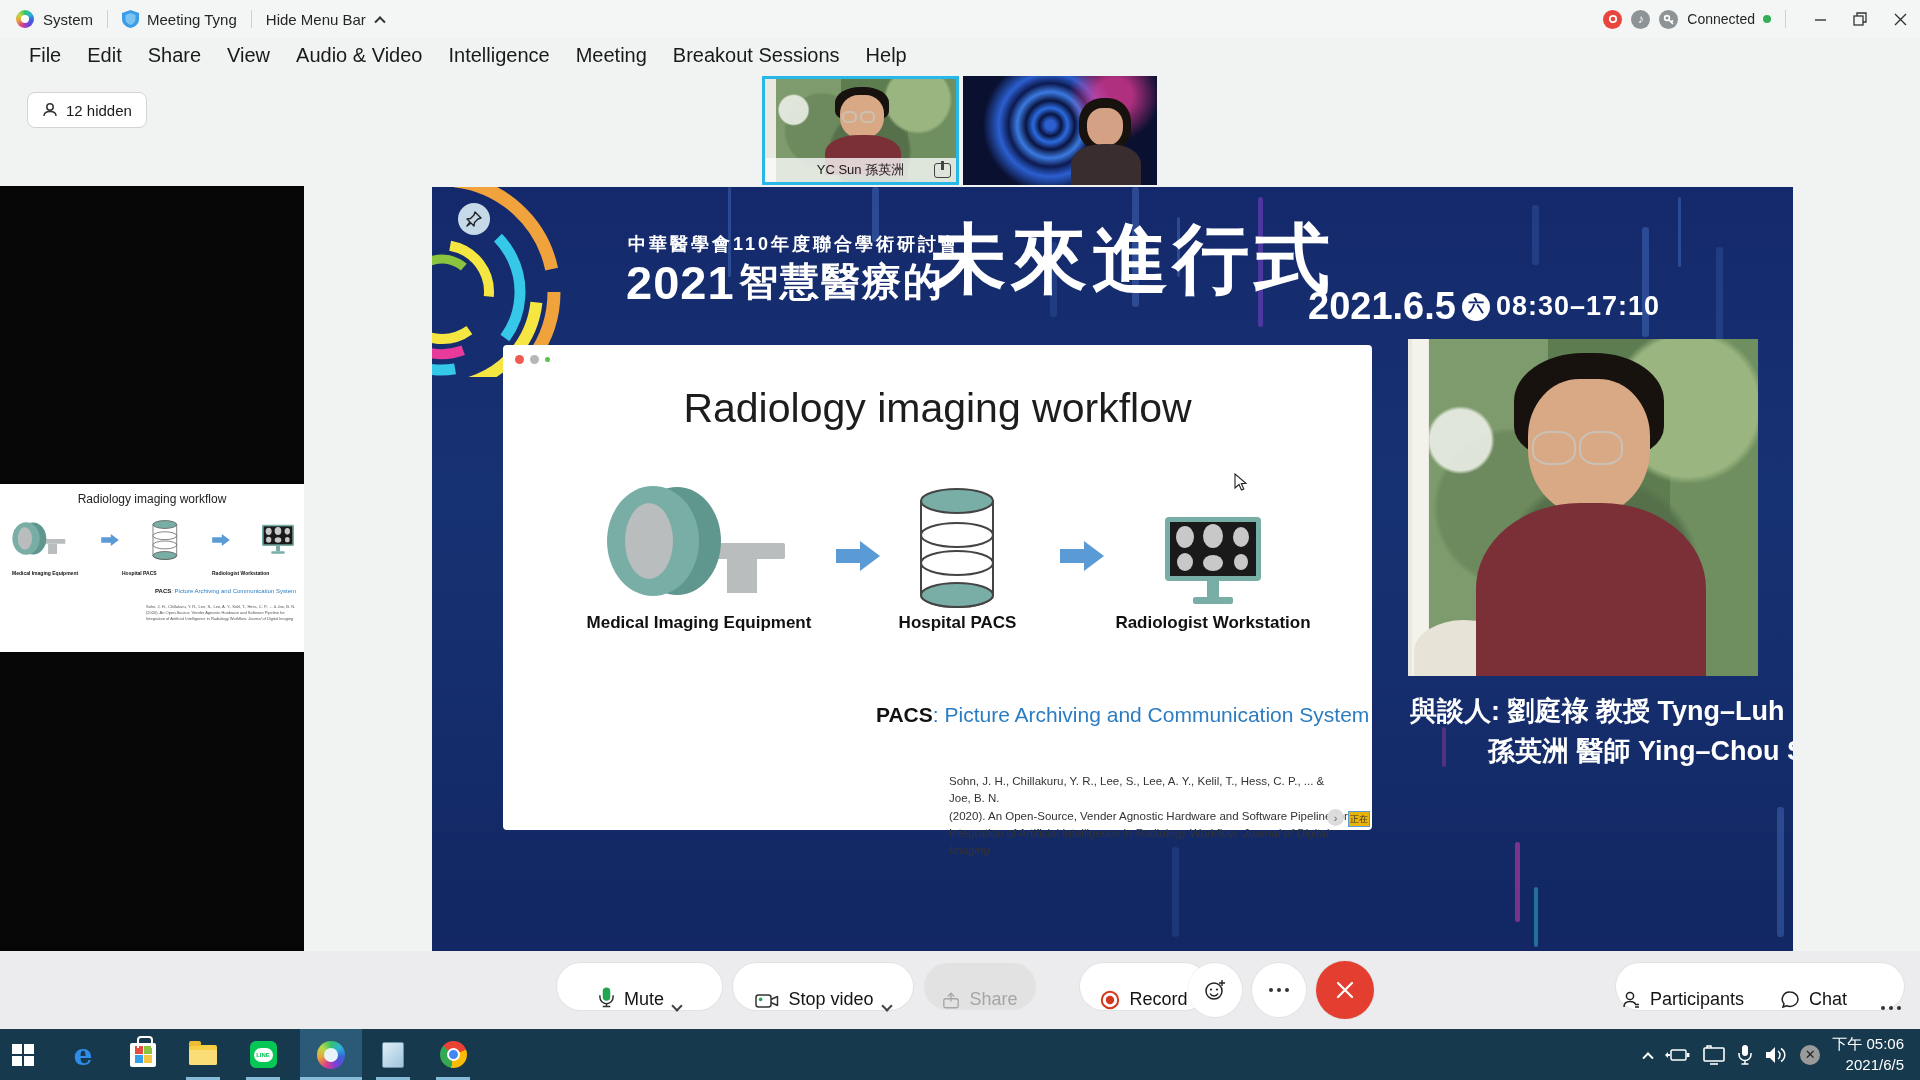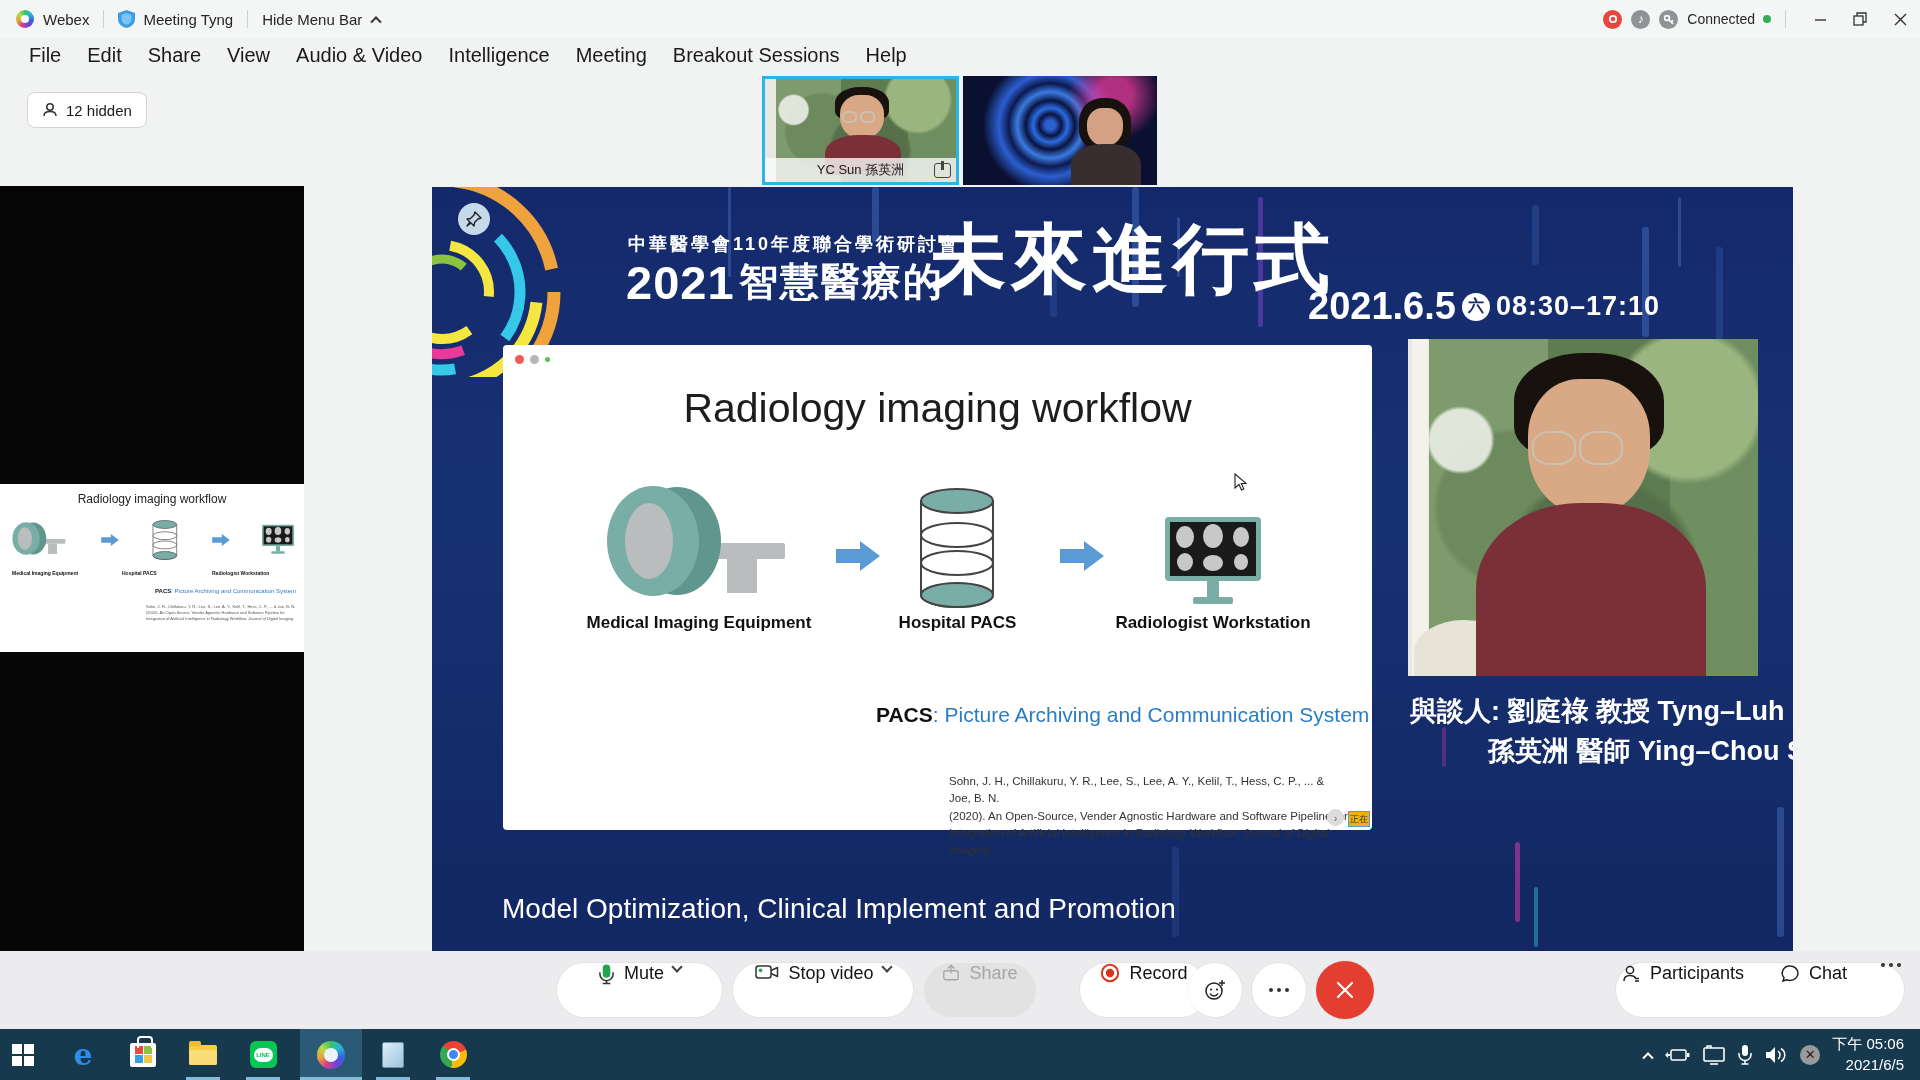--- a/index.html
+++ b/index.html
@@ -116,22 +116,22 @@
   .pillow { position:absolute; left:6px; bottom:-14px; width:110px; height:70px; background:#e7e3d7; border-radius:50% 60% 10% 10%; }
 
   .panelist { position:absolute; color:#fff; font-size:27px; font-weight:600; white-space:nowrap; }
   #panelist1 { left:978px; top:506px; }
   #panelist2 { left:1056px; top:546px; }
   .footer-zh { position:absolute; left:70px; top:666px; font-size:30px; font-weight:bold; color:#fff; }
   .footer-en { position:absolute; left:70px; top:706px; font-size:28px; color:#fff; }
 
   
   #controlbar { left:0; top:951px; width:1920px; height:78px; background:#ececee; }
-  .pill { position:absolute; top:12px; height:54px; background:#fff; border-radius:27px;
-    display:flex; align-items:flex-start; justify-content:center; gap:9px; font-size:18px; color:#141414;
+  .pill { position:absolute; top:12px; height:47px; background:#fff; border-radius:27px;
+    display:flex; align-items:flex-end; justify-content:center; gap:9px; font-size:18px; color:#141414;
     box-shadow:0 0 0 1px rgba(0,0,0,.04); }
   .pill.disabled { background:#e2e2e2; color:#a6a6a6; box-shadow:none; }
   .circle-btn { position:absolute; top:12px; width:54px; height:54px; border-radius:50%; background:#fff;
     display:flex; align-items:center; justify-content:center; box-shadow:0 0 0 1px rgba(0,0,0,.04); }
   #leave-btn { background:#e33e30; }
   .dots3 { display:flex; gap:4px; }
   .dots3 span { width:4px; height:4px; border-radius:50%; background:#333; }
   .seg-div { width:1px; height:30px; background:#e4e4e4; }
 
   
@@ -163,21 +163,21 @@
     display:flex; align-items:center; justify-content:center; }
   #clock { text-align:right; color:#fff; font-size:15px; line-height:1.35; padding-right:6px; }
 </style>
 </head>
 <body>
 
 <div id="app">
 
   <div id="titlebar" class="abs">
     <span class="webex-logo"></span>
-    <span class="tb-text">Webex</span>
+    <span class="tb-text">System</span>
     <span class="tb-div"></span>
     <svg class="shield" viewBox="0 0 17 18">
       <path d="M8.5 0 L17 3 V9 C17 14 13 17 8.5 18 C4 17 0 14 0 9 V3 Z" fill="#3b9de8"></path>
       <path d="M8.5 3 L13.5 5 V9 C13.5 12 11.5 14 8.5 15 C5.5 14 3.5 12 3.5 9 V5 Z" fill="#7cc3f2"></path>
     </svg>
     <span class="tb-text">Meeting Tyng</span>
     <span class="tb-div"></span>
     <span class="tb-text" style="margin-right:10px;">Hide Menu Bar</span>
     <span class="chev up"></span>
 
@@ -425,21 +425,20 @@
             <i class="lens"></i>
             <i class="lens"></i>
           </div>
         <div class="shirt" style="left:0; top:150px; width:230px; height:190px;"></div>
       </div>
     </div>
 
     <div class="panelist" id="panelist1">與談人: 劉庭祿 教授 Tyng–Luh Liu</div>
     <div class="panelist" id="panelist2">孫英洲 醫師 Ying–Chou Sun</div>
 
-    <div class="footer-en">Model Optimization, Clinical Implement and Promotion</div>
   </div>
 
   <div id="controlbar" class="abs">
     <div class="pill" style="left:557px; width:165px;">
       <svg width="17" height="24" viewBox="0 0 18 24">
         <rect x="5" y="1" width="8" height="14" rx="4" fill="#22a550"></rect>
         <path d="M2 9 v2 a7 7 0 0 0 14 0 v-2" stroke="#333" stroke-width="1.6" fill="none"></path>
         <line x1="9" y1="18" x2="9" y2="21" stroke="#333" stroke-width="1.6"></line>
         <line x1="5" y1="21" x2="13" y2="21" stroke="#333" stroke-width="1.6"></line>
       </svg>

